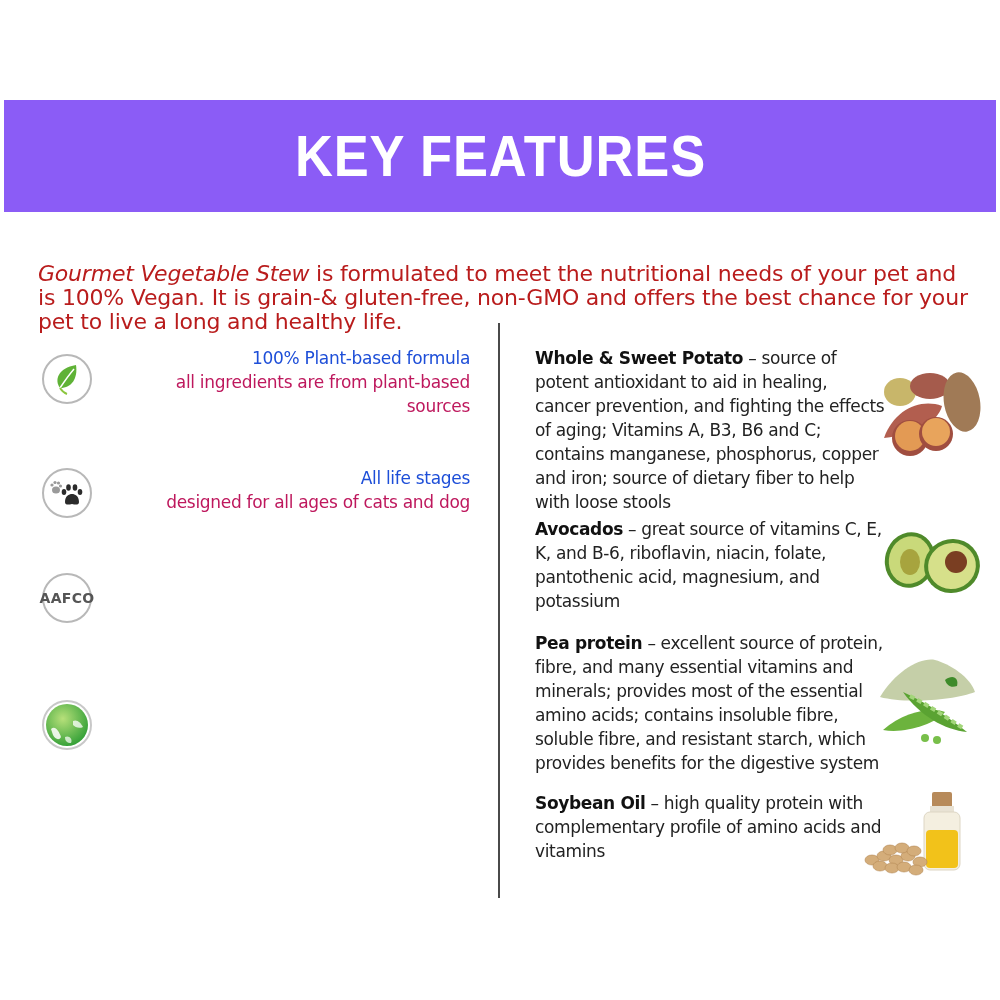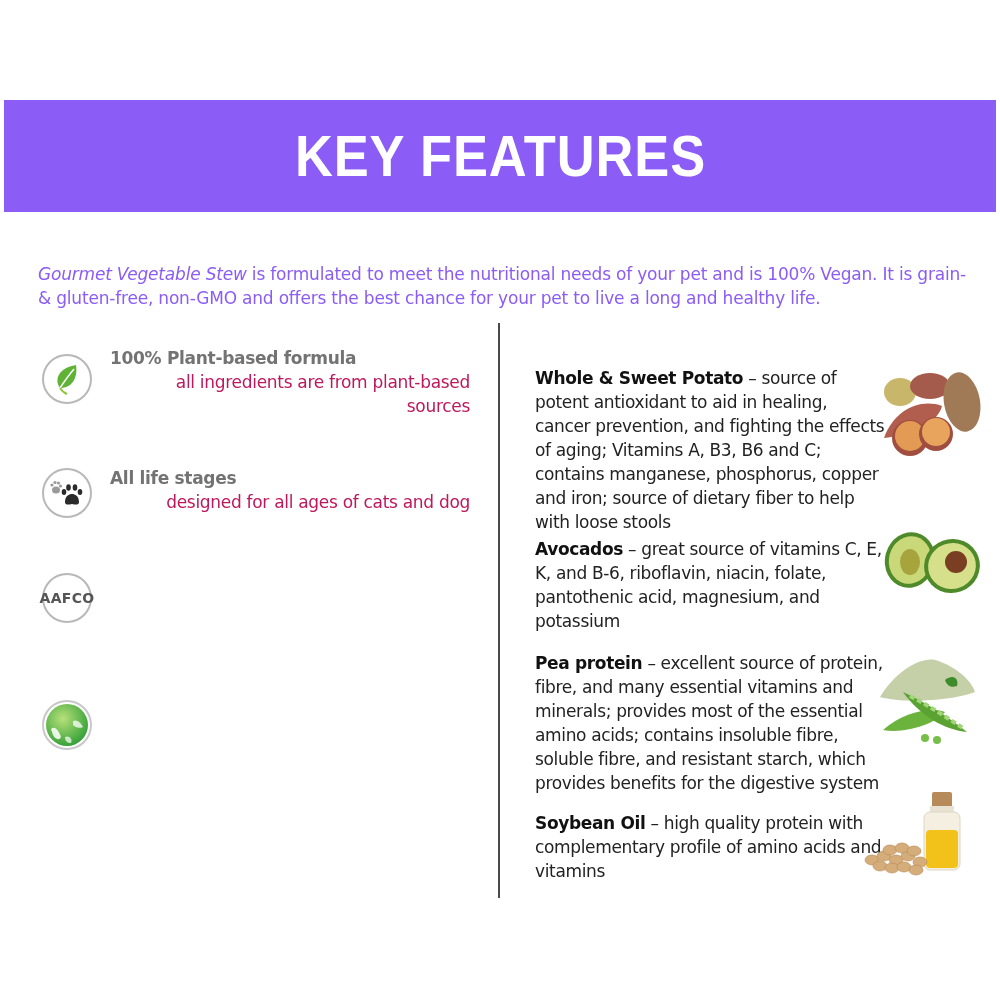--- a/index.html
+++ b/index.html
@@ -14,45 +14,45 @@
     background: #8b5cf6;
     display: flex; align-items: center; justify-content: center;
   }
   .banner-title {
     color: #ffffff; font-family: "Liberation Sans", sans-serif;
     font-weight: 700; font-size: 57px; letter-spacing: 1px;
     transform: scaleX(0.92);
   }
   .intro {
     position: absolute; left: 38px; top: 262px; width: 930px;
-    font-size: 17px; line-height: 24px; color: #8b5cf6;
+    font-size: 22px; line-height: 24px; color: #b91c1c;
     letter-spacing: -0.2px;
   }
   .intro em { font-style: italic; font-weight: 400; }
   .divider {
     position: absolute; left: 498px; top: 323px; width: 2px; height: 575px;
     background: #4a4a4a;
   }
   .feature {
     position: absolute; left: 42px; width: 420px;
   }
   .feature .icon-circle {
     position: absolute; left: 0; width: 50px; height: 50px;
     border: 2px solid #b8b8b8; border-radius: 50%; box-sizing: border-box;
     display: flex; align-items: center; justify-content: center; background: #fff;
   }
   .feature .text {
     position: absolute; left: 68px; width: 360px;
     font-size: 17px; line-height: 24px; letter-spacing: -0.3px;
   }
-  .feature .title { font-weight: 700; color: #737373; }
+  .feature .title { font-weight: 400; color: #1d4ed8; text-align: right; }
   .feature .desc { color: #be185d; text-align: right; }
   .ingredient {
     position: absolute; left: 535px; width: 350px;
-    font-size: 17px; line-height: 24px; letter-spacing: -0.35px; color: #222; margin-top: 20px;
+    font-size: 17px; line-height: 24px; letter-spacing: -0.35px; color: #222;
   }
   .ingredient .name { font-weight: 700; color: #111; }
   .ing-img { position: absolute; }
   .aafco-text { font-size: 14px; font-weight: 700; color: #555; letter-spacing: 0.3px; }
 </style>
 </head>
 <body>
 
 <div class="banner">
   <div class="banner-title">KEY FEATURES</div>

